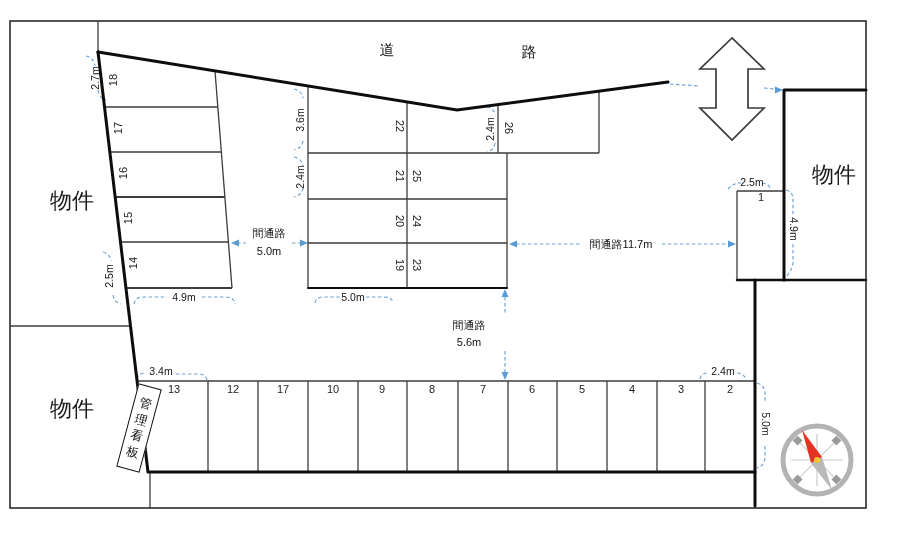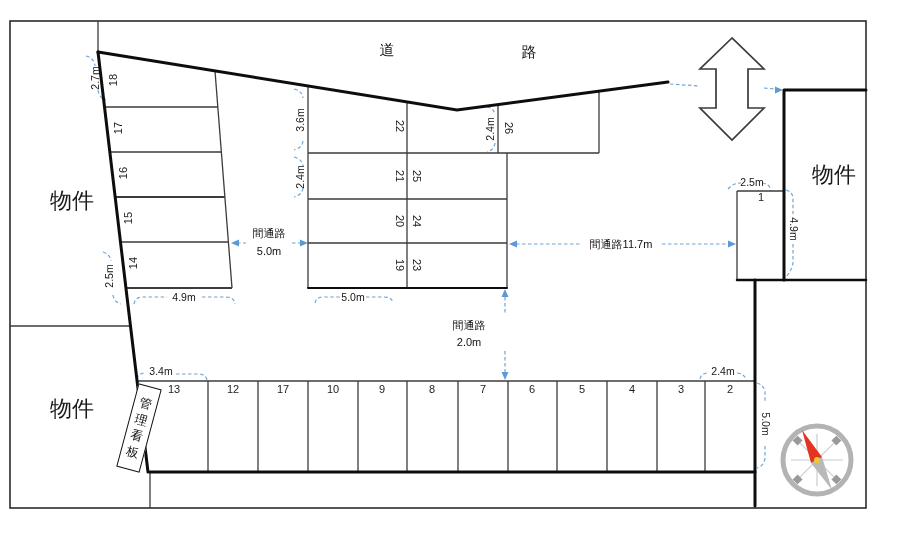--- a/index.html
+++ b/index.html
@@ -154,15 +154,15 @@
   <div class="lbl" style="left:752px;top:182px;">2.5m</div>
   <div class="lbl rotr" style="left:794px;top:229px;">4.9m</div>
   <div class="lbl" style="left:161px;top:371px;">3.4m</div>
   <div class="lbl" style="left:723px;top:371px;">2.4m</div>
   <div class="lbl rotr" style="left:766px;top:424px;">5.0m</div>
 
   <div class="lbl aisle" style="left:269px;top:233px;">間通路</div>
   <div class="lbl aisle" style="left:269px;top:251px;">5.0m</div>
   <div class="lbl aisle" style="left:621px;top:244px;">間通路11.7m</div>
   <div class="lbl aisle" style="left:469px;top:325px;">間通路</div>
-  <div class="lbl aisle" style="left:469px;top:342px;">2.0m</div>
+  <div class="lbl aisle" style="left:469px;top:342px;">5.6m</div>
 
 </div>
 
 </body></html>

